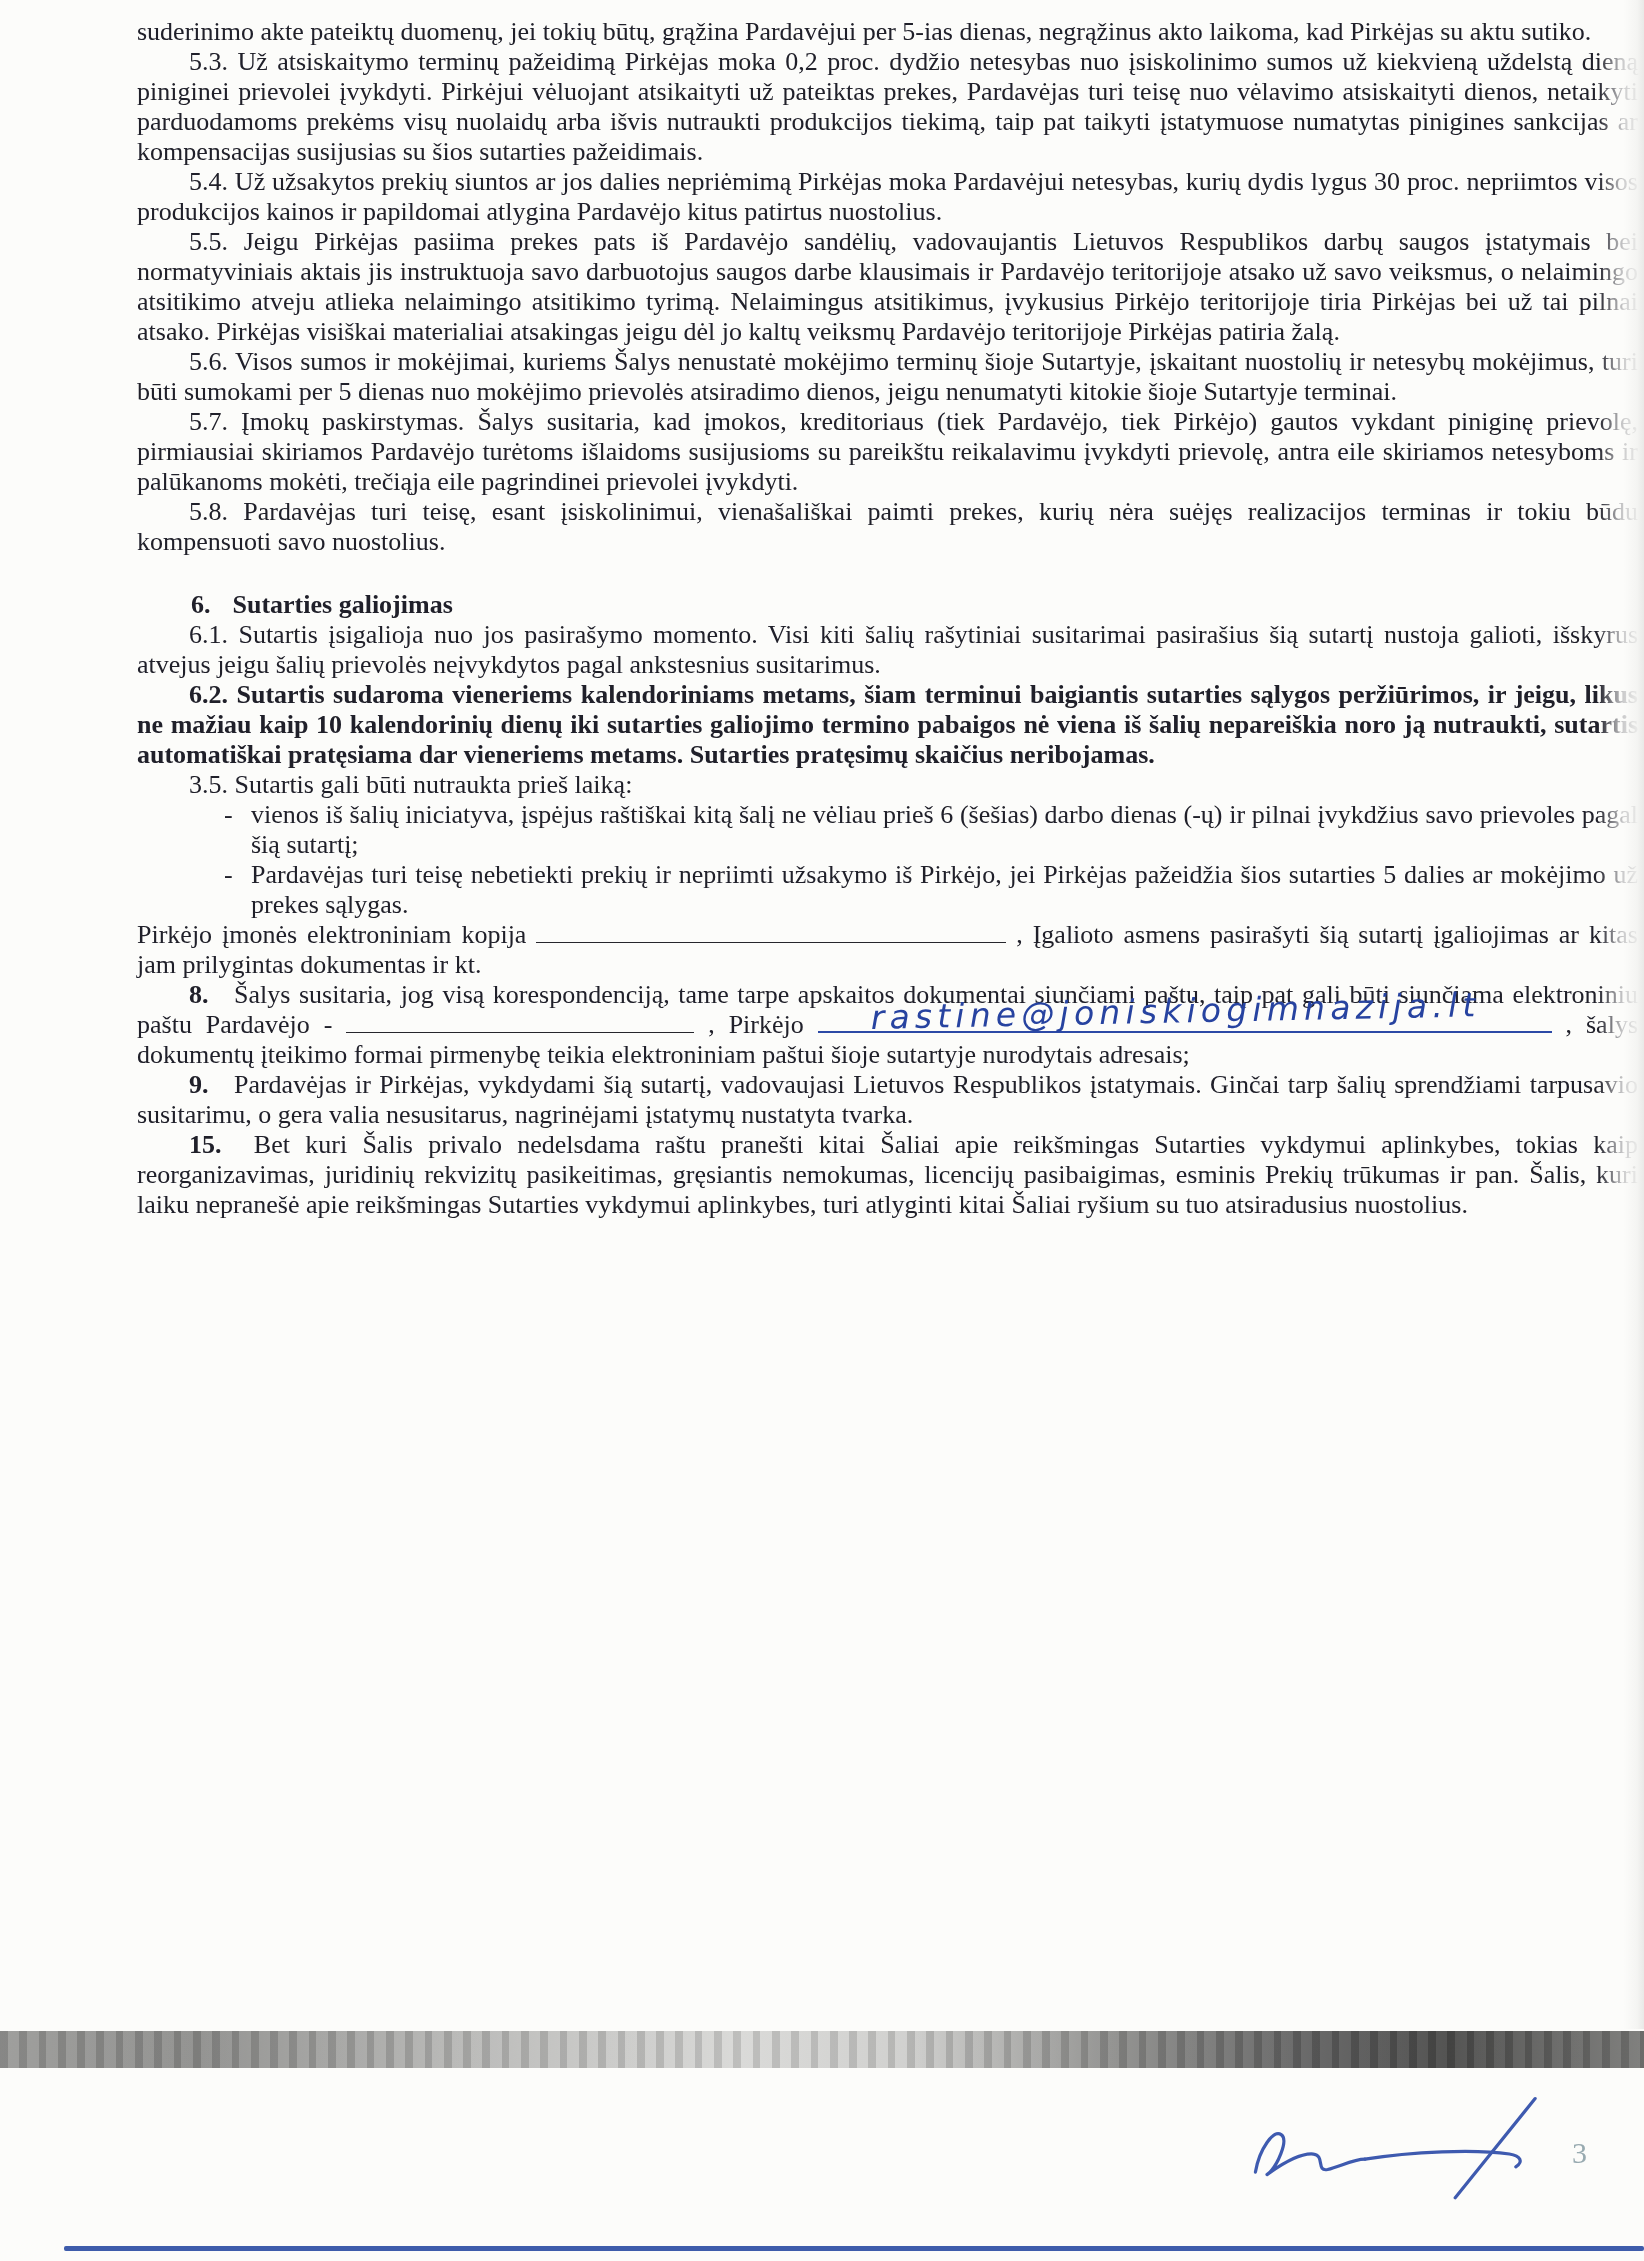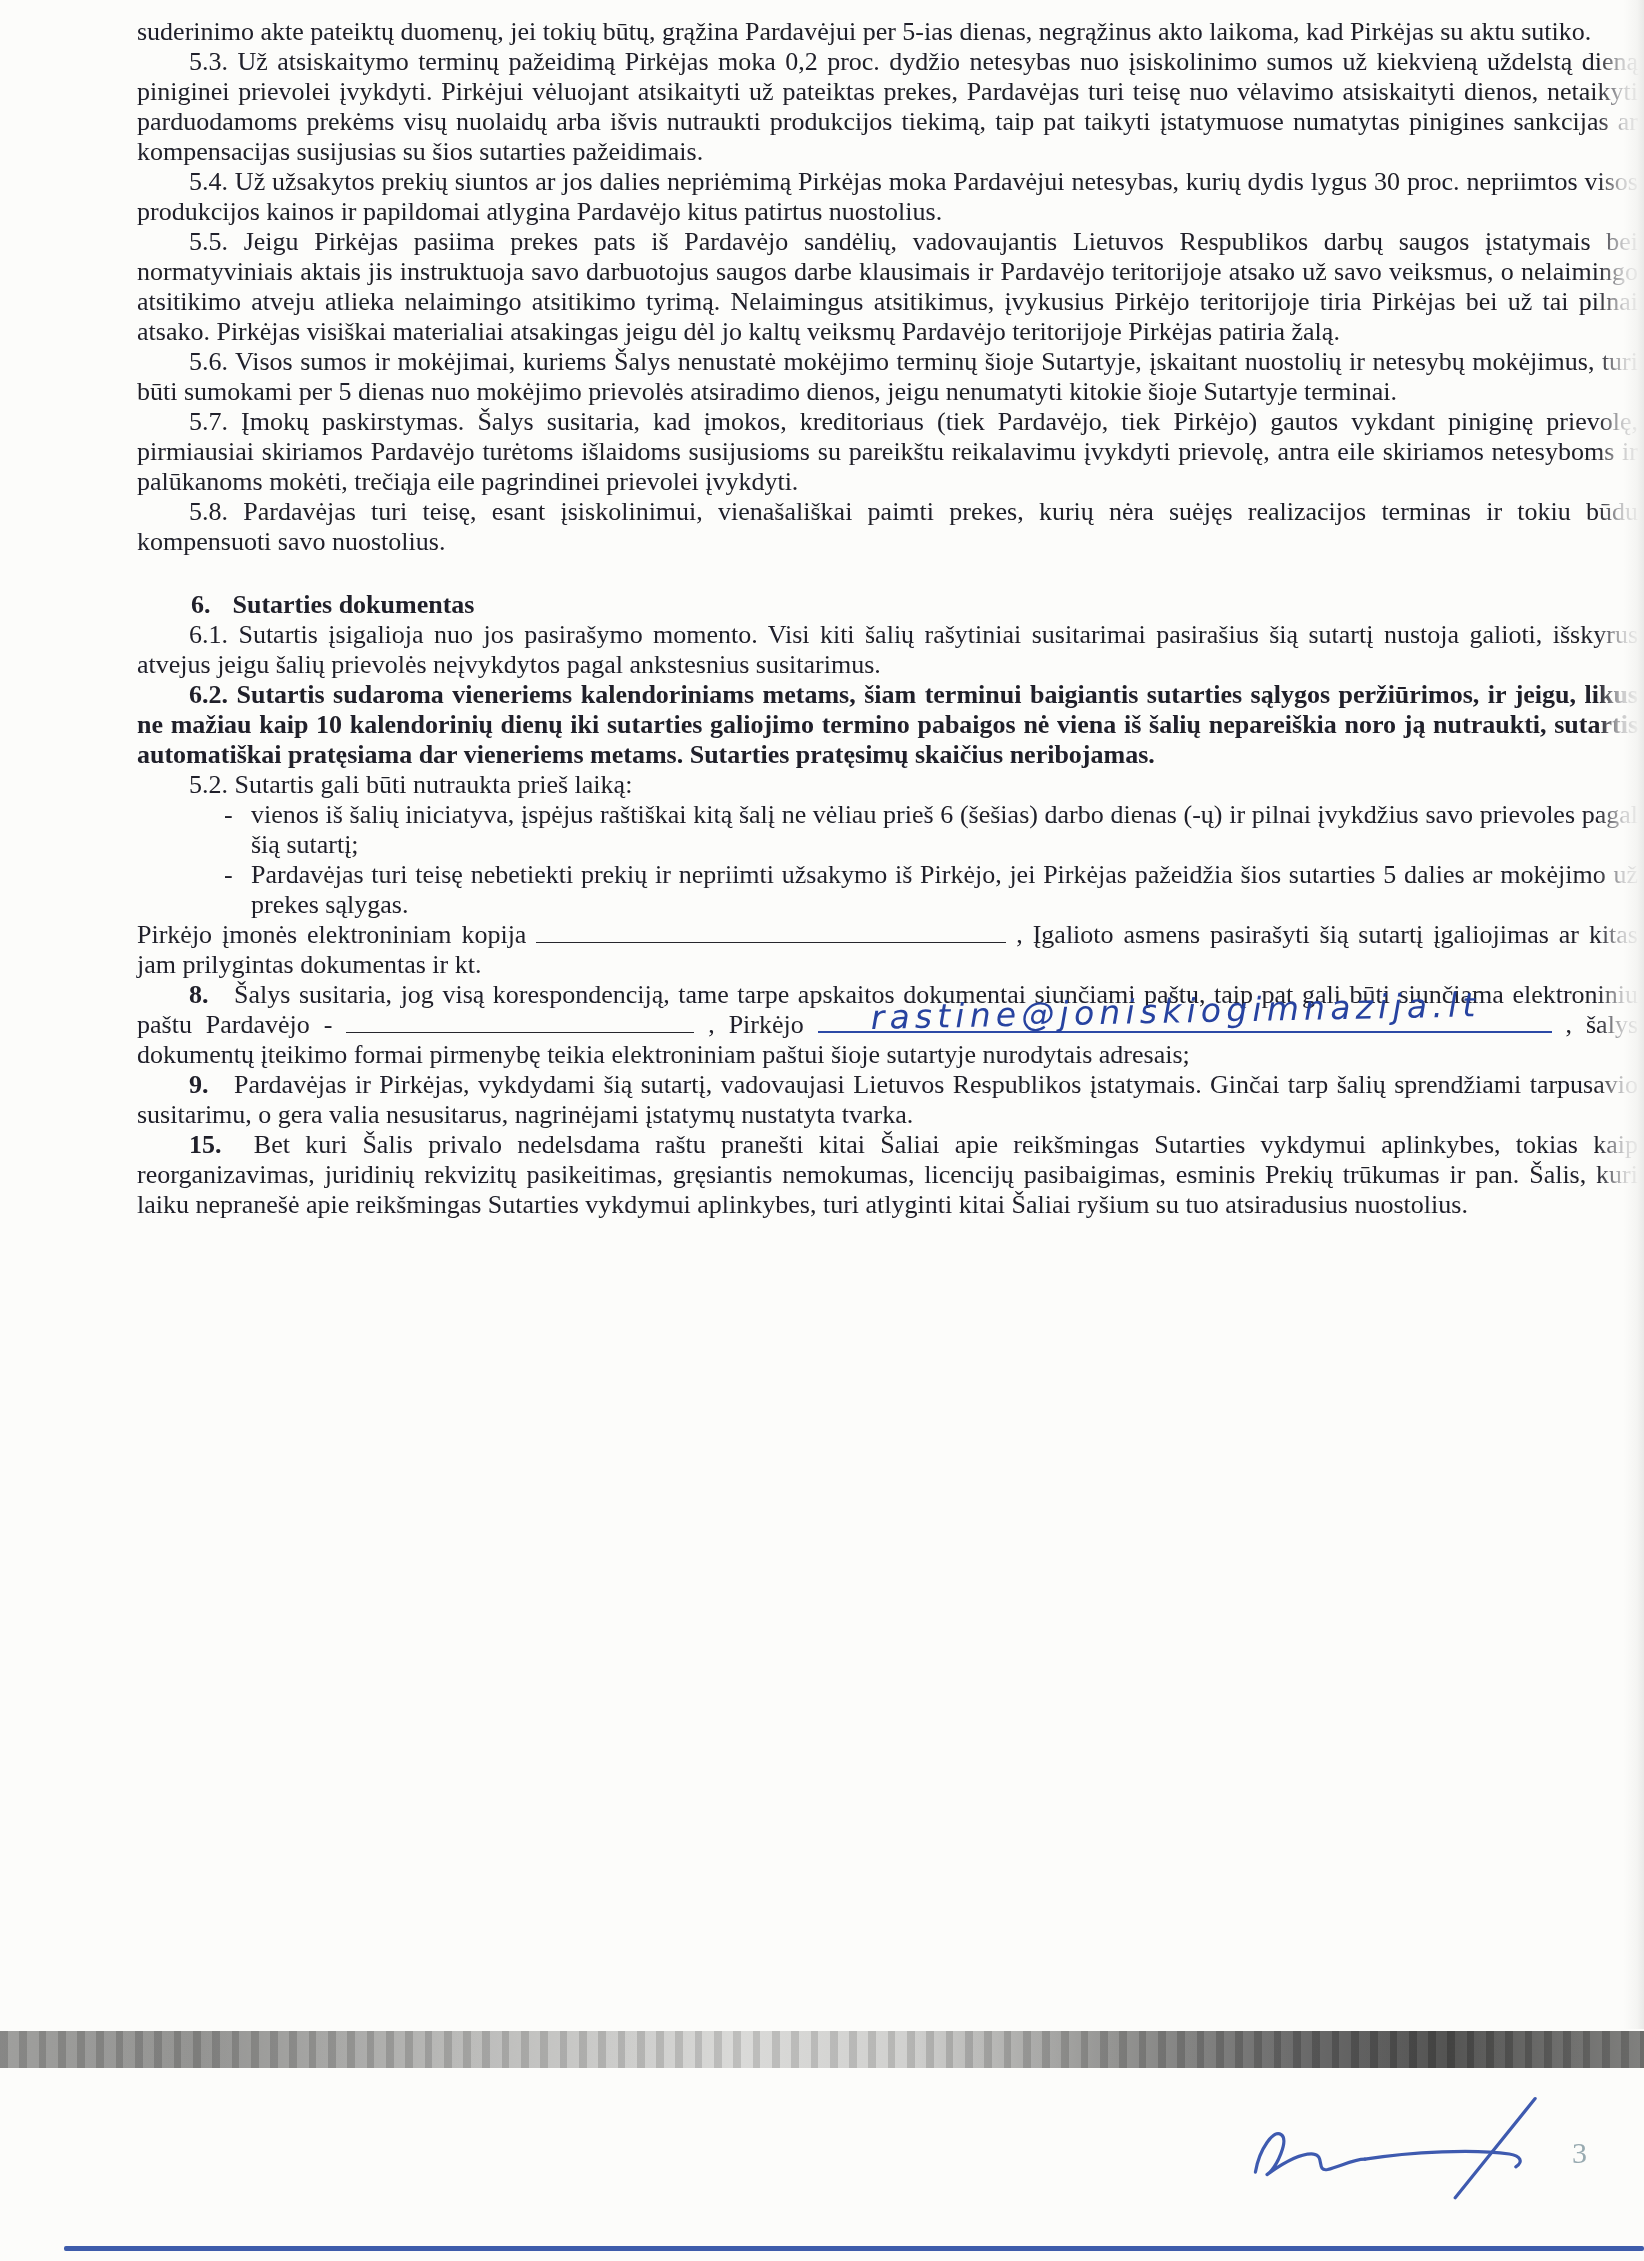--- a/index.html
+++ b/index.html
@@ -113,25 +113,25 @@
 
     <p class="para">suderinimo akte pateiktų duomenų, jei tokių būtų, grąžina Pardavėjui per 5-ias dienas, negrąžinus akto laikoma, kad Pirkėjas su aktu sutiko.</p>
     <p class="para ind">5.3.  Už atsiskaitymo terminų pažeidimą Pirkėjas moka 0,2 proc. dydžio netesybas nuo įsiskolinimo sumos už kiekvieną uždelstą dieną piniginei prievolei įvykdyti. Pirkėjui vėluojant atsikaityti už pateiktas prekes, Pardavėjas turi teisę nuo vėlavimo atsiskaityti dienos, netaikyti parduodamoms prekėms visų nuolaidų arba išvis nutraukti produkcijos tiekimą, taip pat taikyti įstatymuose numatytas pinigines sankcijas ar kompensacijas susijusias su šios sutarties pažeidimais.</p>
     <p class="para ind">5.4.  Už užsakytos prekių siuntos ar jos dalies nepriėmimą Pirkėjas moka Pardavėjui netesybas, kurių dydis lygus 30 proc. nepriimtos visos produkcijos kainos ir papildomai atlygina Pardavėjo kitus patirtus nuostolius.</p>
     <p class="para ind">5.5.  Jeigu Pirkėjas pasiima prekes pats iš Pardavėjo sandėlių, vadovaujantis Lietuvos Respublikos darbų saugos įstatymais bei normatyviniais aktais jis instruktuoja savo darbuotojus saugos darbe klausimais ir Pardavėjo teritorijoje atsako už savo veiksmus, o nelaimingo atsitikimo atveju atlieka nelaimingo atsitikimo tyrimą. Nelaimingus atsitikimus, įvykusius Pirkėjo teritorijoje tiria Pirkėjas bei už tai pilnai atsako. Pirkėjas visiškai materialiai atsakingas jeigu dėl jo kaltų veiksmų Pardavėjo teritorijoje Pirkėjas patiria žalą.</p>
     <p class="para ind">5.6.  Visos sumos ir mokėjimai, kuriems Šalys nenustatė mokėjimo terminų šioje Sutartyje, įskaitant nuostolių ir netesybų mokėjimus, turi būti sumokami per 5 dienas nuo mokėjimo prievolės atsiradimo dienos, jeigu nenumatyti kitokie šioje Sutartyje terminai.</p>
     <p class="para ind">5.7.  Įmokų paskirstymas. Šalys susitaria, kad įmokos, kreditoriaus (tiek Pardavėjo, tiek Pirkėjo) gautos vykdant piniginę prievolę, pirmiausiai skiriamos Pardavėjo turėtoms išlaidoms susijusioms su pareikštu reikalavimu įvykdyti prievolę, antra eile skiriamos netesyboms ir palūkanoms mokėti, trečiąja eile pagrindinei prievolei įvykdyti.</p>
     <p class="para ind">5.8.  Pardavėjas turi teisę, esant įsiskolinimui, vienašališkai paimti prekes, kurių nėra suėjęs realizacijos terminas ir tokiu būdu kompensuoti savo nuostolius.</p>
 
     <p class="heading gap-6">
-      <span class="h-num">6.</span><span>Sutarties dokumentas</span>
+      <span class="h-num">6.</span><span>Sutarties galiojimas</span>
     </p>
     <p class="para ind">6.1.  Sutartis įsigalioja nuo jos pasirašymo momento. Visi kiti šalių rašytiniai susitarimai pasirašius šią sutartį nustoja galioti, išskyrus atvejus jeigu šalių prievolės neįvykdytos pagal ankstesnius susitarimus.</p>
     <p class="para ind bold">6.2.  Sutartis sudaroma vieneriems kalendoriniams metams, šiam terminui baigiantis sutarties sąlygos peržiūrimos, ir jeigu, likus ne mažiau kaip 10 kalendorinių dienų iki sutarties galiojimo termino pabaigos nė viena iš šalių nepareiškia noro ją nutraukti, sutartis automatiškai pratęsiama dar vieneriems metams. Sutarties pratęsimų skaičius neribojamas.</p>
-    <p class="para ind">5.2.  Sutartis gali būti nutraukta prieš laiką:</p>
+    <p class="para ind">3.5.  Sutartis gali būti nutraukta prieš laiką:</p>
 
     <div class="bullet">
       <span class="dash">-</span>
       <p class="b-text">vienos iš šalių iniciatyva, įspėjus raštiškai kitą šalį ne vėliau prieš 6 (šešias) darbo dienas (-ų) ir pilnai įvykdžius savo prievoles pagal šią sutartį;</p>
     </div>
     <div class="bullet">
       <span class="dash">-</span>
       <p class="b-text">Pardavėjas turi teisę nebetiekti prekių ir nepriimti užsakymo iš Pirkėjo, jei Pirkėjas pažeidžia šios sutarties 5 dalies ar mokėjimo už prekes sąlygas.</p>
     </div>
 

